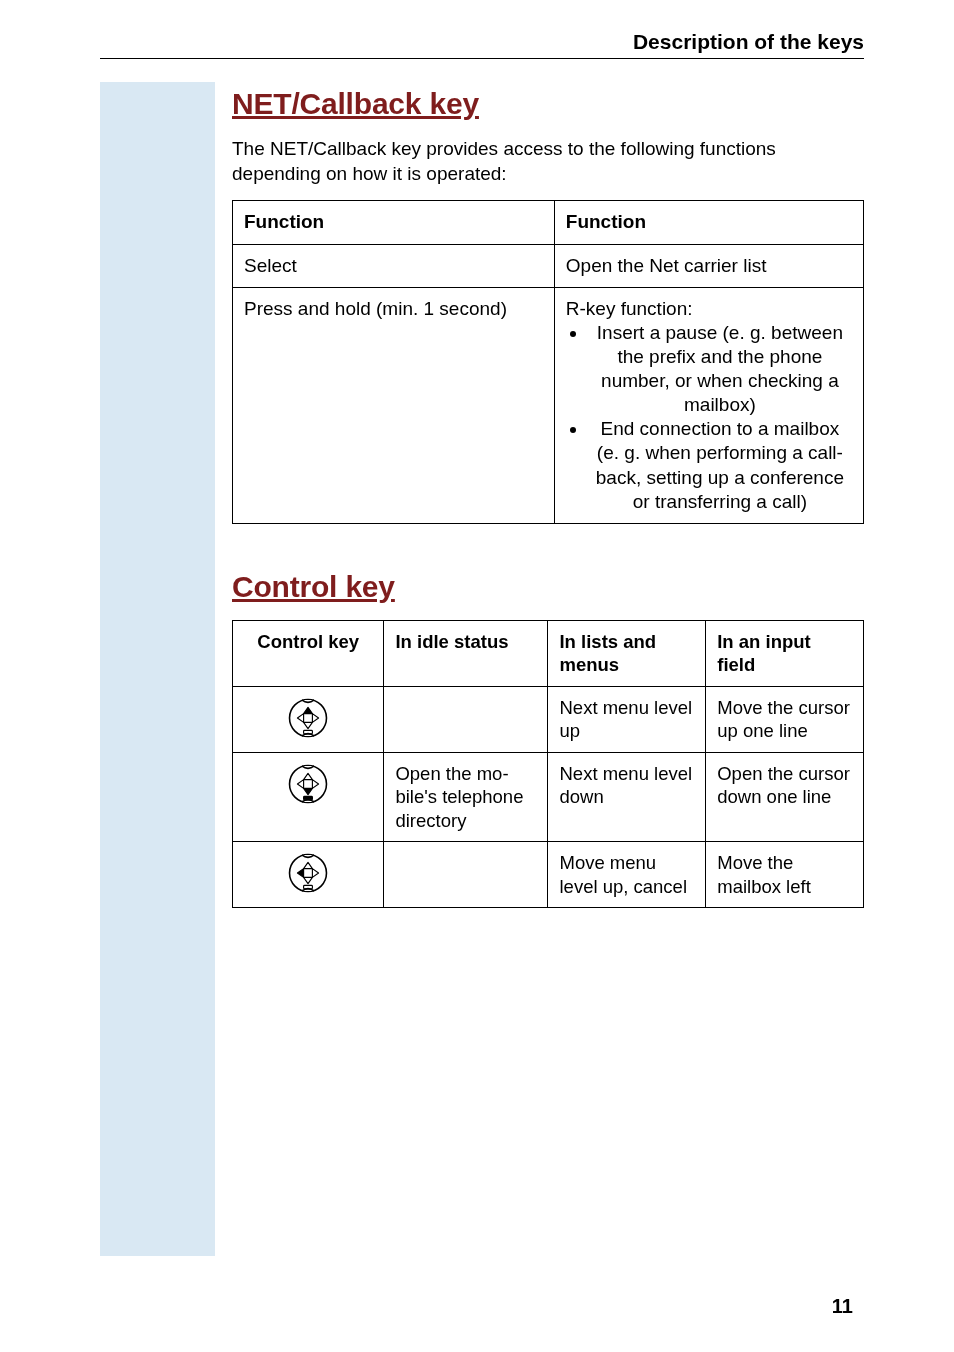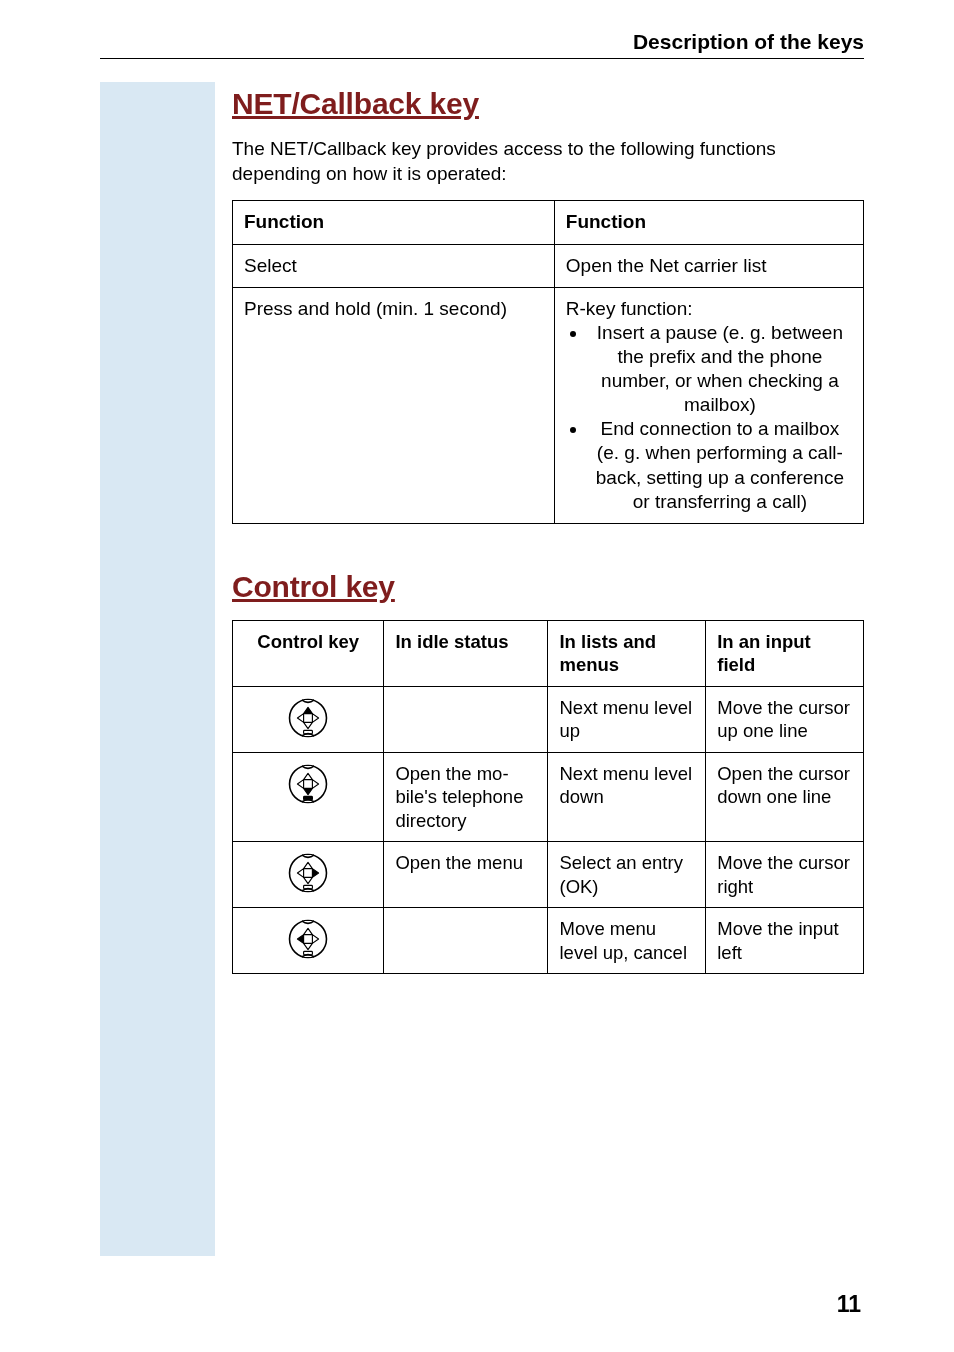--- a/index.html
+++ b/index.html
@@ -80,23 +80,23 @@
     padding-left: 22px;
     list-style-type: disc;
     text-align: center;
   }
   ul.func-list li {
     margin-bottom: 0;
   }
   .page-num {
     position: absolute;
     bottom: 34px;
-    right: 93px;
+    right: 101px;
     font-weight: 700;
-    font-size: 23px;
+    font-size: 20px;
   }
 
   
   .ck-icon {
     display: inline-block;
     vertical-align: middle;
   }
 </style>
 </head>
 <body>
@@ -189,42 +189,27 @@
             <td>Next menu level down</td>
             <td>Open the cursor down one line</td>
           </tr>
           <tr>
             <td class="c1"><svg class="ck-icon" width="56" height="44" viewBox="0 0 50 50">
                 <circle cx="25" cy="25" r="21" fill="none" stroke="#000" stroke-width="1.8"></circle>
                 <path d="M 18 4.5 Q 25 10 32 4.5" fill="#fff" stroke="#000" stroke-width="1.8"></path>
                 <path d="M 18 45.5 Q 25 40 32 45.5" fill="#fff" stroke="#000" stroke-width="1.8"></path>
                 <path d="M 25 13 L 20 20 L 30 20 Z" fill="none" stroke="#000" stroke-width="1.3" stroke-linejoin="round"></path>
                 <path d="M 25 37 L 20 30 L 30 30 Z" fill="none" stroke="#000" stroke-width="1.3" stroke-linejoin="round"></path>
-                <path d="M 13 25 L 20 20 L 20 30 Z" fill="none" stroke="#000" stroke-width="1.3" stroke-linejoin="round"></path>
-                <path d="M 37 25 L 30 20 L 30 30 Z" fill="#000" stroke="#000" stroke-width="1.3" stroke-linejoin="round"></path>
-                <rect x="20" y="39" width="10" height="4" rx="1" fill="none" stroke="#000" stroke-width="1.3"></rect>
-              </svg></td>
-            <td>Open the menu</td>
-            <td>Select an entry (OK)</td>
-            <td>Move the cursor right</td>
-          </tr>
-          <tr>
-            <td class="c1"><svg class="ck-icon" width="56" height="44" viewBox="0 0 50 50">
-                <circle cx="25" cy="25" r="21" fill="none" stroke="#000" stroke-width="1.8"></circle>
-                <path d="M 18 4.5 Q 25 10 32 4.5" fill="#fff" stroke="#000" stroke-width="1.8"></path>
-                <path d="M 18 45.5 Q 25 40 32 45.5" fill="#fff" stroke="#000" stroke-width="1.8"></path>
-                <path d="M 25 13 L 20 20 L 30 20 Z" fill="none" stroke="#000" stroke-width="1.3" stroke-linejoin="round"></path>
-                <path d="M 25 37 L 20 30 L 30 30 Z" fill="none" stroke="#000" stroke-width="1.3" stroke-linejoin="round"></path>
                 <path d="M 13 25 L 20 20 L 20 30 Z" fill="#000" stroke="#000" stroke-width="1.3" stroke-linejoin="round"></path>
                 <path d="M 37 25 L 30 20 L 30 30 Z" fill="none" stroke="#000" stroke-width="1.3" stroke-linejoin="round"></path>
                 <rect x="20" y="39" width="10" height="4" rx="1" fill="none" stroke="#000" stroke-width="1.3"></rect>
               </svg></td>
             <td></td>
             <td>Move menu level up, cancel</td>
-            <td>Move the input left</td>
+            <td>Move the mailbox left</td>
           </tr>
         </tbody>
     </table>
 
   </div>
 
   <div class="page-num">11</div>
 </div>
 
 </body></html>

